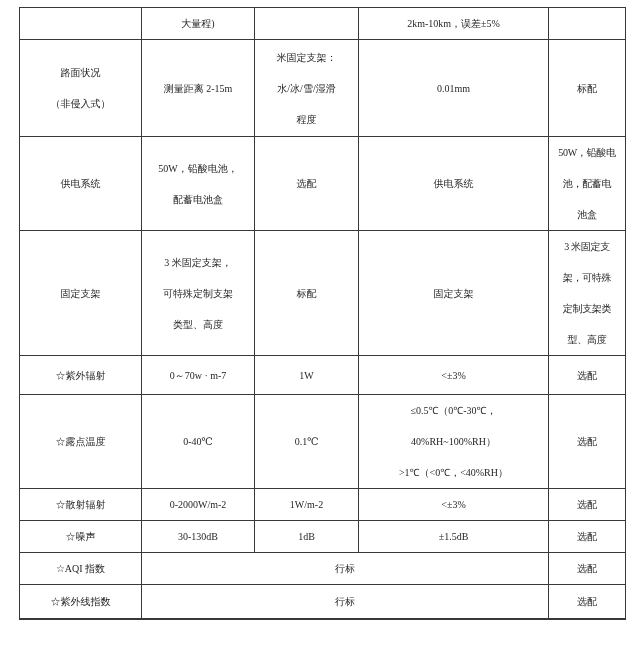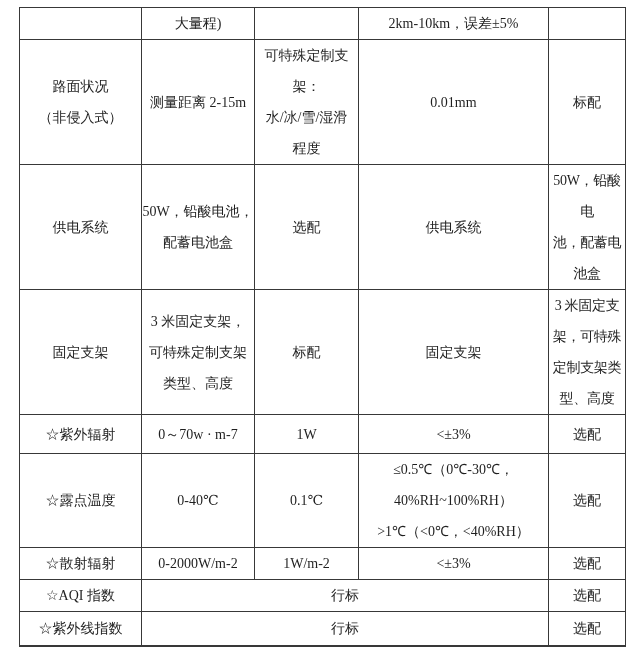--- a/index.html
+++ b/index.html
@@ -20,21 +20,21 @@
     border-collapse: collapse;
     table-layout: fixed;
     border: 1px solid #383838;
     border-bottom-width: 2px;
   }
   table.spec td {
     border: 1px solid #383838;
     padding: 0;
     text-align: center;
     vertical-align: middle;
-    font-size: 14px;
+    font-size: 10px;
     line-height: 31px;
     white-space: pre-line;
     overflow: hidden;
   }
   td.left { text-align: left; padding-left: 3px; }
   td.small { font-size: 12.5px; letter-spacing: -0.3px; }
   td.tight { line-height: 21px; font-family: Liberation Serif, serif; }
 </style>
 </head>
 <body>
@@ -53,21 +53,21 @@
         <td></td>
         <td>大量程)</td>
         <td></td>
         <td>2km-10km，误差±5%</td>
         <td></td>
       </tr>
       <tr style="height:97px">
         <td>路面状况
 （非侵入式）</td>
         <td>测量距离 2-15m</td>
-        <td>可特殊定制支架：
+        <td>米固定支架：
 水/冰/雪/湿滑
 程度</td>
         <td>0.01mm</td>
         <td>标配</td>
       </tr>
       <tr style="height:93px">
         <td>供电系统</td>
         <td>50W，铅酸电池，
 配蓄电池盒</td>
         <td>选配</td>
@@ -105,20 +105,27 @@
         <td>选配</td>
       </tr>
       <tr style="height:31px">
         <td>☆散射辐射</td>
         <td>0-2000W/m-2</td>
         <td>1W/m-2</td>
         <td>&lt;±3%</td>
         <td>选配</td>
       </tr>
       <tr style="height:31px">
+        <td>☆噪声</td>
+        <td>30-130dB</td>
+        <td>1dB</td>
+        <td>±1.5dB</td>
+        <td>选配</td>
+      </tr>
+      <tr style="height:31px">
         <td>☆AQI 指数</td>
         <td colspan="3">行标</td>
         <td>选配</td>
       </tr>
       <tr style="height:34px">
         <td>☆紫外线指数</td>
         <td colspan="3">行标</td>
         <td>选配</td>
       </tr>
 

